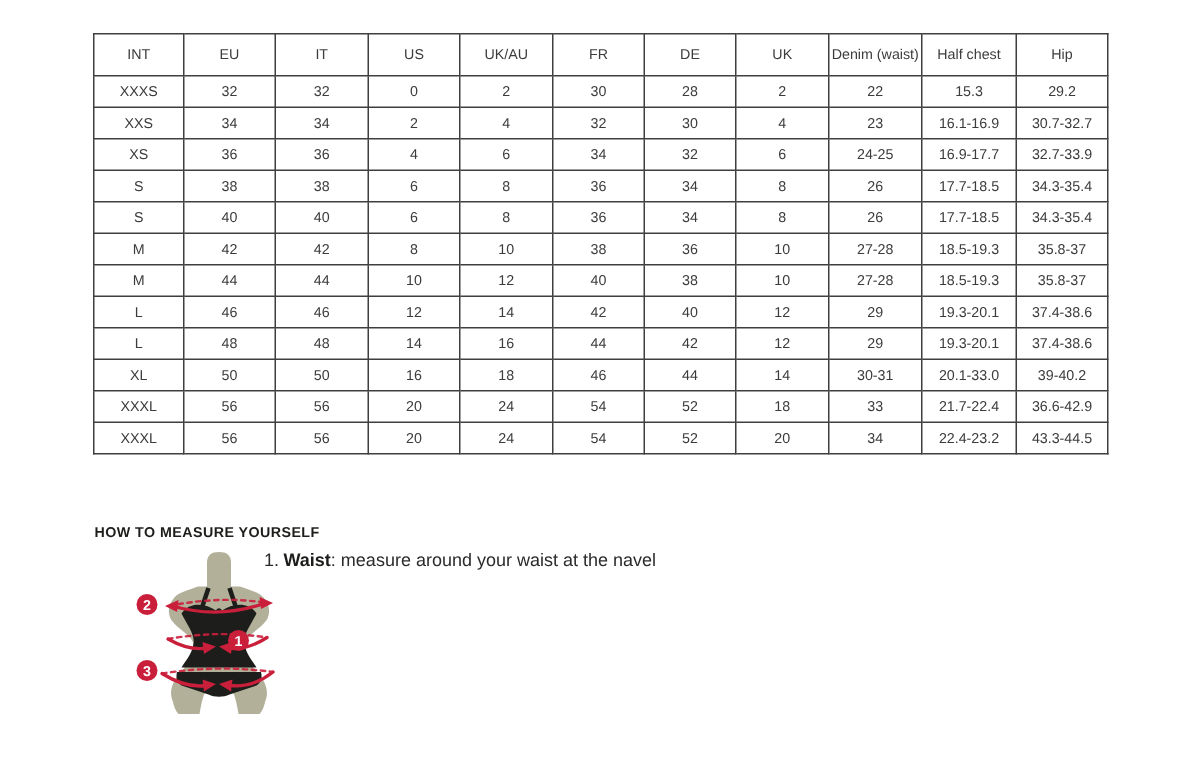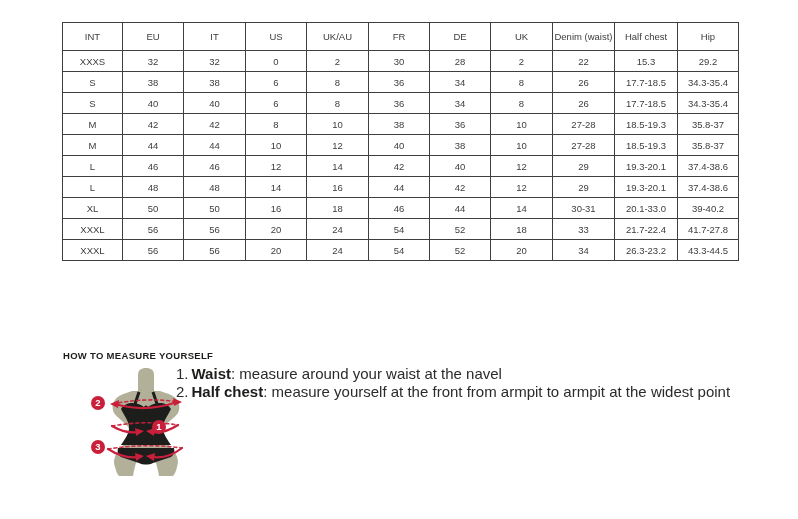--- a/index.html
+++ b/index.html
@@ -19,21 +19,21 @@
     padding:0;white-space:nowrap;overflow:hidden;
     font-weight:normal;
   }
   table.size-table thead tr{height:28px;}
   table.size-table tbody tr{height:21px;}
   
   .measure-title{
     position:absolute;left:63px;top:350px;
     font-size:9.5px;font-weight:bold;letter-spacing:.3px;color:#1d1d1b;text-align:right;
   }
-  .steps{position:absolute;left:176px;top:368px;font-size:15px;color:#2b2b2b;}
+  .steps{position:absolute;left:176px;top:368px;font-size:12px;color:#2b2b2b;}
   .step{height:17.5px;line-height:11px;white-space:nowrap;}
   .step .num{margin-right:3px;}
   .step b{color:#1d1d1b;}
   
   svg.figure{position:absolute;left:88px;top:367px;width:112px;height:114px;}
   svg.figure .skin{fill:var(--mannequin,#b3b09a);}
   svg.figure .suit{fill:var(--swimsuit,#1d1d1b);}
   svg.figure .strap{stroke:var(--swimsuit,#1d1d1b);stroke-width:3;fill:none;}
   svg.figure .tape{stroke:var(--accent-red,#c91f3b);stroke-width:2.2;fill:none;stroke-linecap:round;}
   svg.figure .tape.dash{stroke-dasharray:3 3;stroke-width:1.6;opacity:.9;}
@@ -86,20 +86,46 @@
           <td>0</td>
           <td>2</td>
           <td>30</td>
           <td>28</td>
           <td>2</td>
           <td>22</td>
           <td>15.3</td>
           <td>29.2</td>
         </tr>
         <tr>
+          <td>XXS</td>
+          <td>34</td>
+          <td>34</td>
+          <td>2</td>
+          <td>4</td>
+          <td>32</td>
+          <td>30</td>
+          <td>4</td>
+          <td>23</td>
+          <td>16.1-16.9</td>
+          <td>30.7-32.7</td>
+        </tr>
+        <tr>
+          <td>XS</td>
+          <td>36</td>
+          <td>36</td>
+          <td>4</td>
+          <td>6</td>
+          <td>34</td>
+          <td>32</td>
+          <td>6</td>
+          <td>24-25</td>
+          <td>16.9-17.7</td>
+          <td>32.7-33.9</td>
+        </tr>
+        <tr>
           <td>S</td>
           <td>38</td>
           <td>38</td>
           <td>6</td>
           <td>8</td>
           <td>36</td>
           <td>34</td>
           <td>8</td>
           <td>26</td>
           <td>17.7-18.5</td>
@@ -187,33 +213,33 @@
           <td>XXXL</td>
           <td>56</td>
           <td>56</td>
           <td>20</td>
           <td>24</td>
           <td>54</td>
           <td>52</td>
           <td>18</td>
           <td>33</td>
           <td>21.7-22.4</td>
-          <td>41.7-27.8</td>
+          <td>36.6-42.9</td>
         </tr>
         <tr>
           <td>XXXL</td>
           <td>56</td>
           <td>56</td>
           <td>20</td>
           <td>24</td>
           <td>54</td>
           <td>52</td>
           <td>20</td>
           <td>34</td>
-          <td>26.3-23.2</td>
+          <td>22.4-23.2</td>
           <td>43.3-44.5</td>
         </tr>
       </tbody>
   </table>
 
   <div class="measure-title">HOW TO MEASURE YOURSELF</div>
 
   <svg class="figure" viewBox="0 0 112 114" aria-hidden="true">
     <g>
       <path class="skin" d="M50 25 L50 8 C50 3 53 1 58 1 C63 1 66 3 66 8 L66 25 Z"></path>
@@ -269,16 +295,15 @@
       <text x="71" y="63.4">1</text>
     </g>
     <g>
       <circle class="badge" cx="10" cy="80" r="7"></circle>
       <text x="10" y="83.4">3</text>
     </g>
   </svg>
 
   <div class="steps">
       <div class="step"><span class="num">1.</span><b>Waist</b><span>: measure around your waist at the navel</span></div>
-      <div class="step"><span class="num">2.</span><b>Half chest</b><span>: measure yourself at the front from armpit to armpit at the widest point</span></div>
     </div>
 
 </div>
 
 </body></html>

